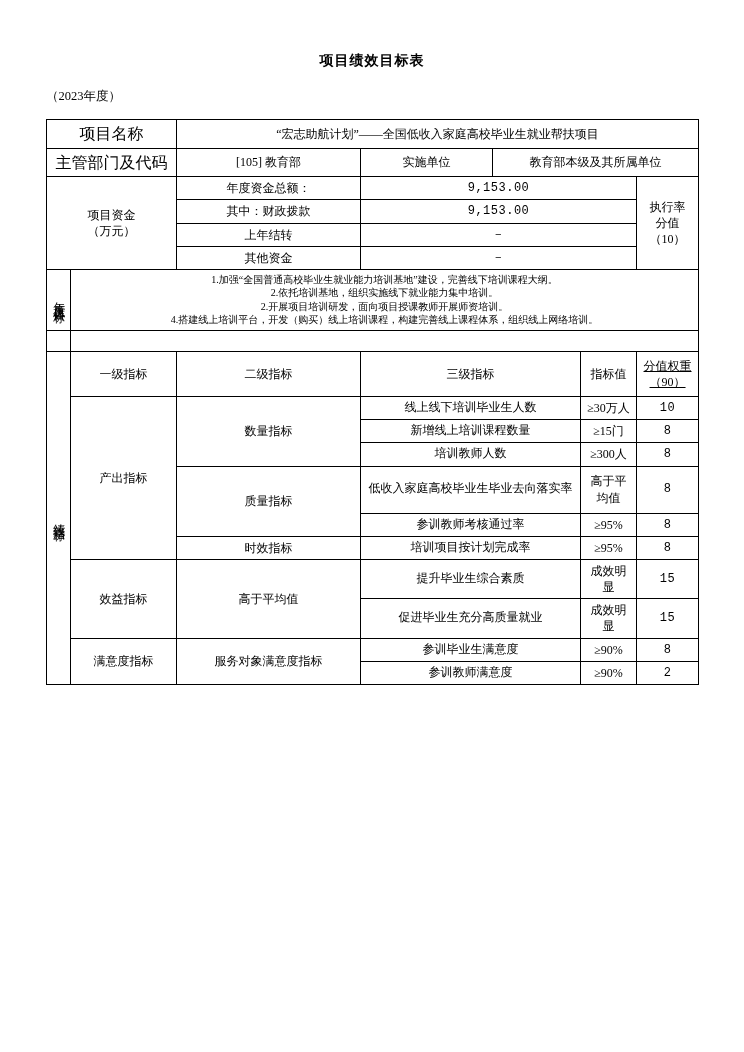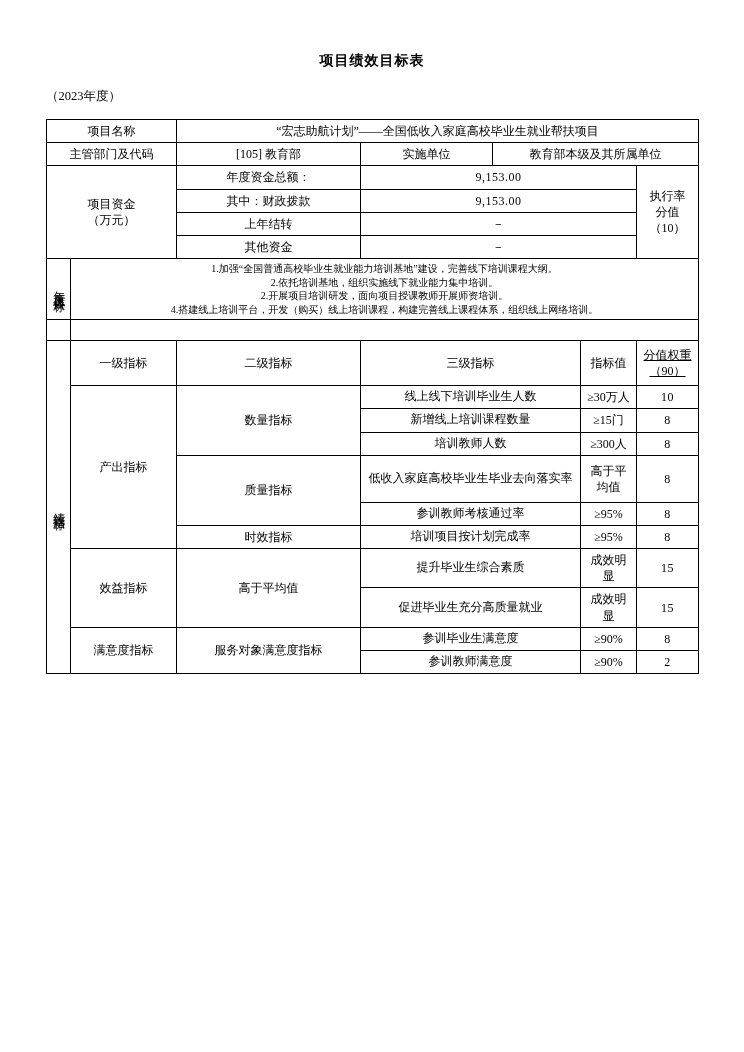--- a/index.html
+++ b/index.html
@@ -42,21 +42,21 @@
     font-size: 12px;
   }
   table.main td {
     border: 1px solid #000000;
     padding: 3px 4px;
     text-align: center;
     vertical-align: middle;
     line-height: 1.35;
   }
   td.lbl {
-    font-size: 12px;
+    font-size: 16px;
   }
   td.vertical {
     font-size: 12px;
     line-height: 1.5;
     width: 22px;
   }
   .vtext {
     writing-mode: vertical-rl;
     text-orientation: upright;
     letter-spacing: 2px;
@@ -81,21 +81,21 @@
     text-align: right;
     padding-right: 14px;
   }
   td.indicator-name {
     text-align: left;
     padding-left: 8px;
     line-height: 1.4;
     font-family: Liberation Mono, monospace;
   }
   .num {
-    font-family: Liberation Serif, serif;
+    font-family: Liberation Mono, monospace;
     letter-spacing: 0.5px;
     margin-left: 40px;
   }
   .spacer-row td {
     border: 1px solid #000000;
     height: 14px;
   }
   .two-line {
     display: block;
     text-decoration: underline;

